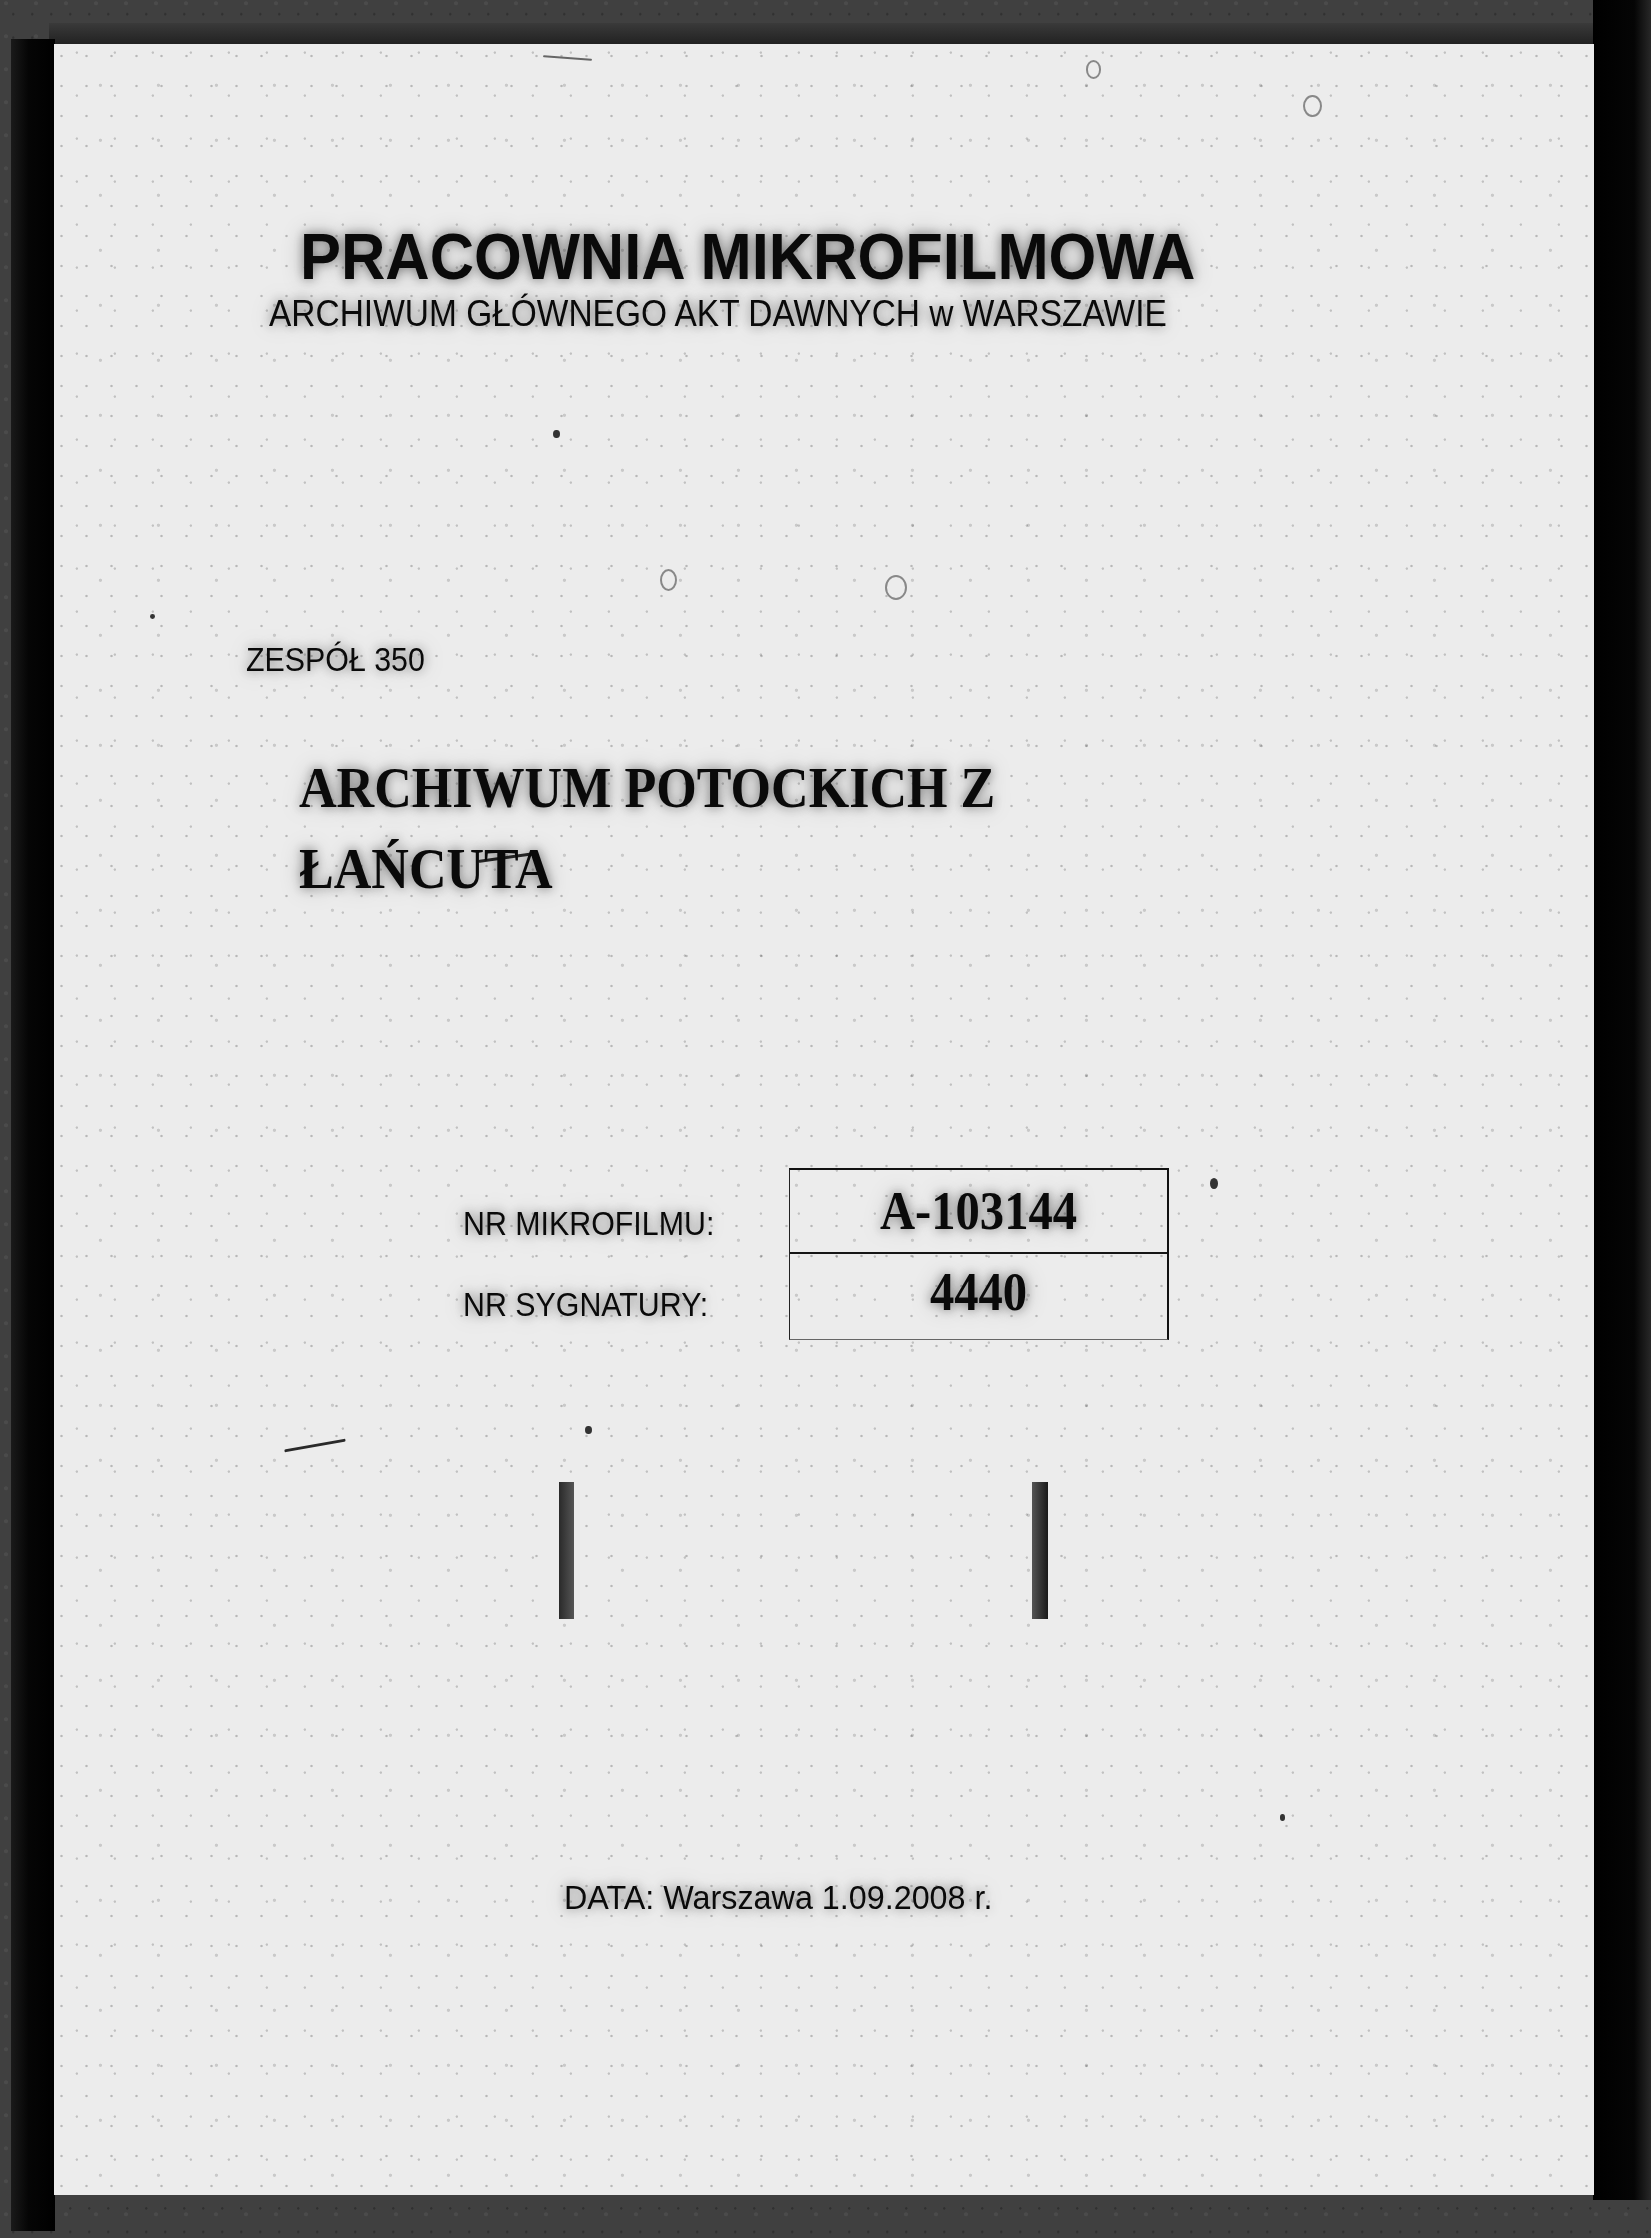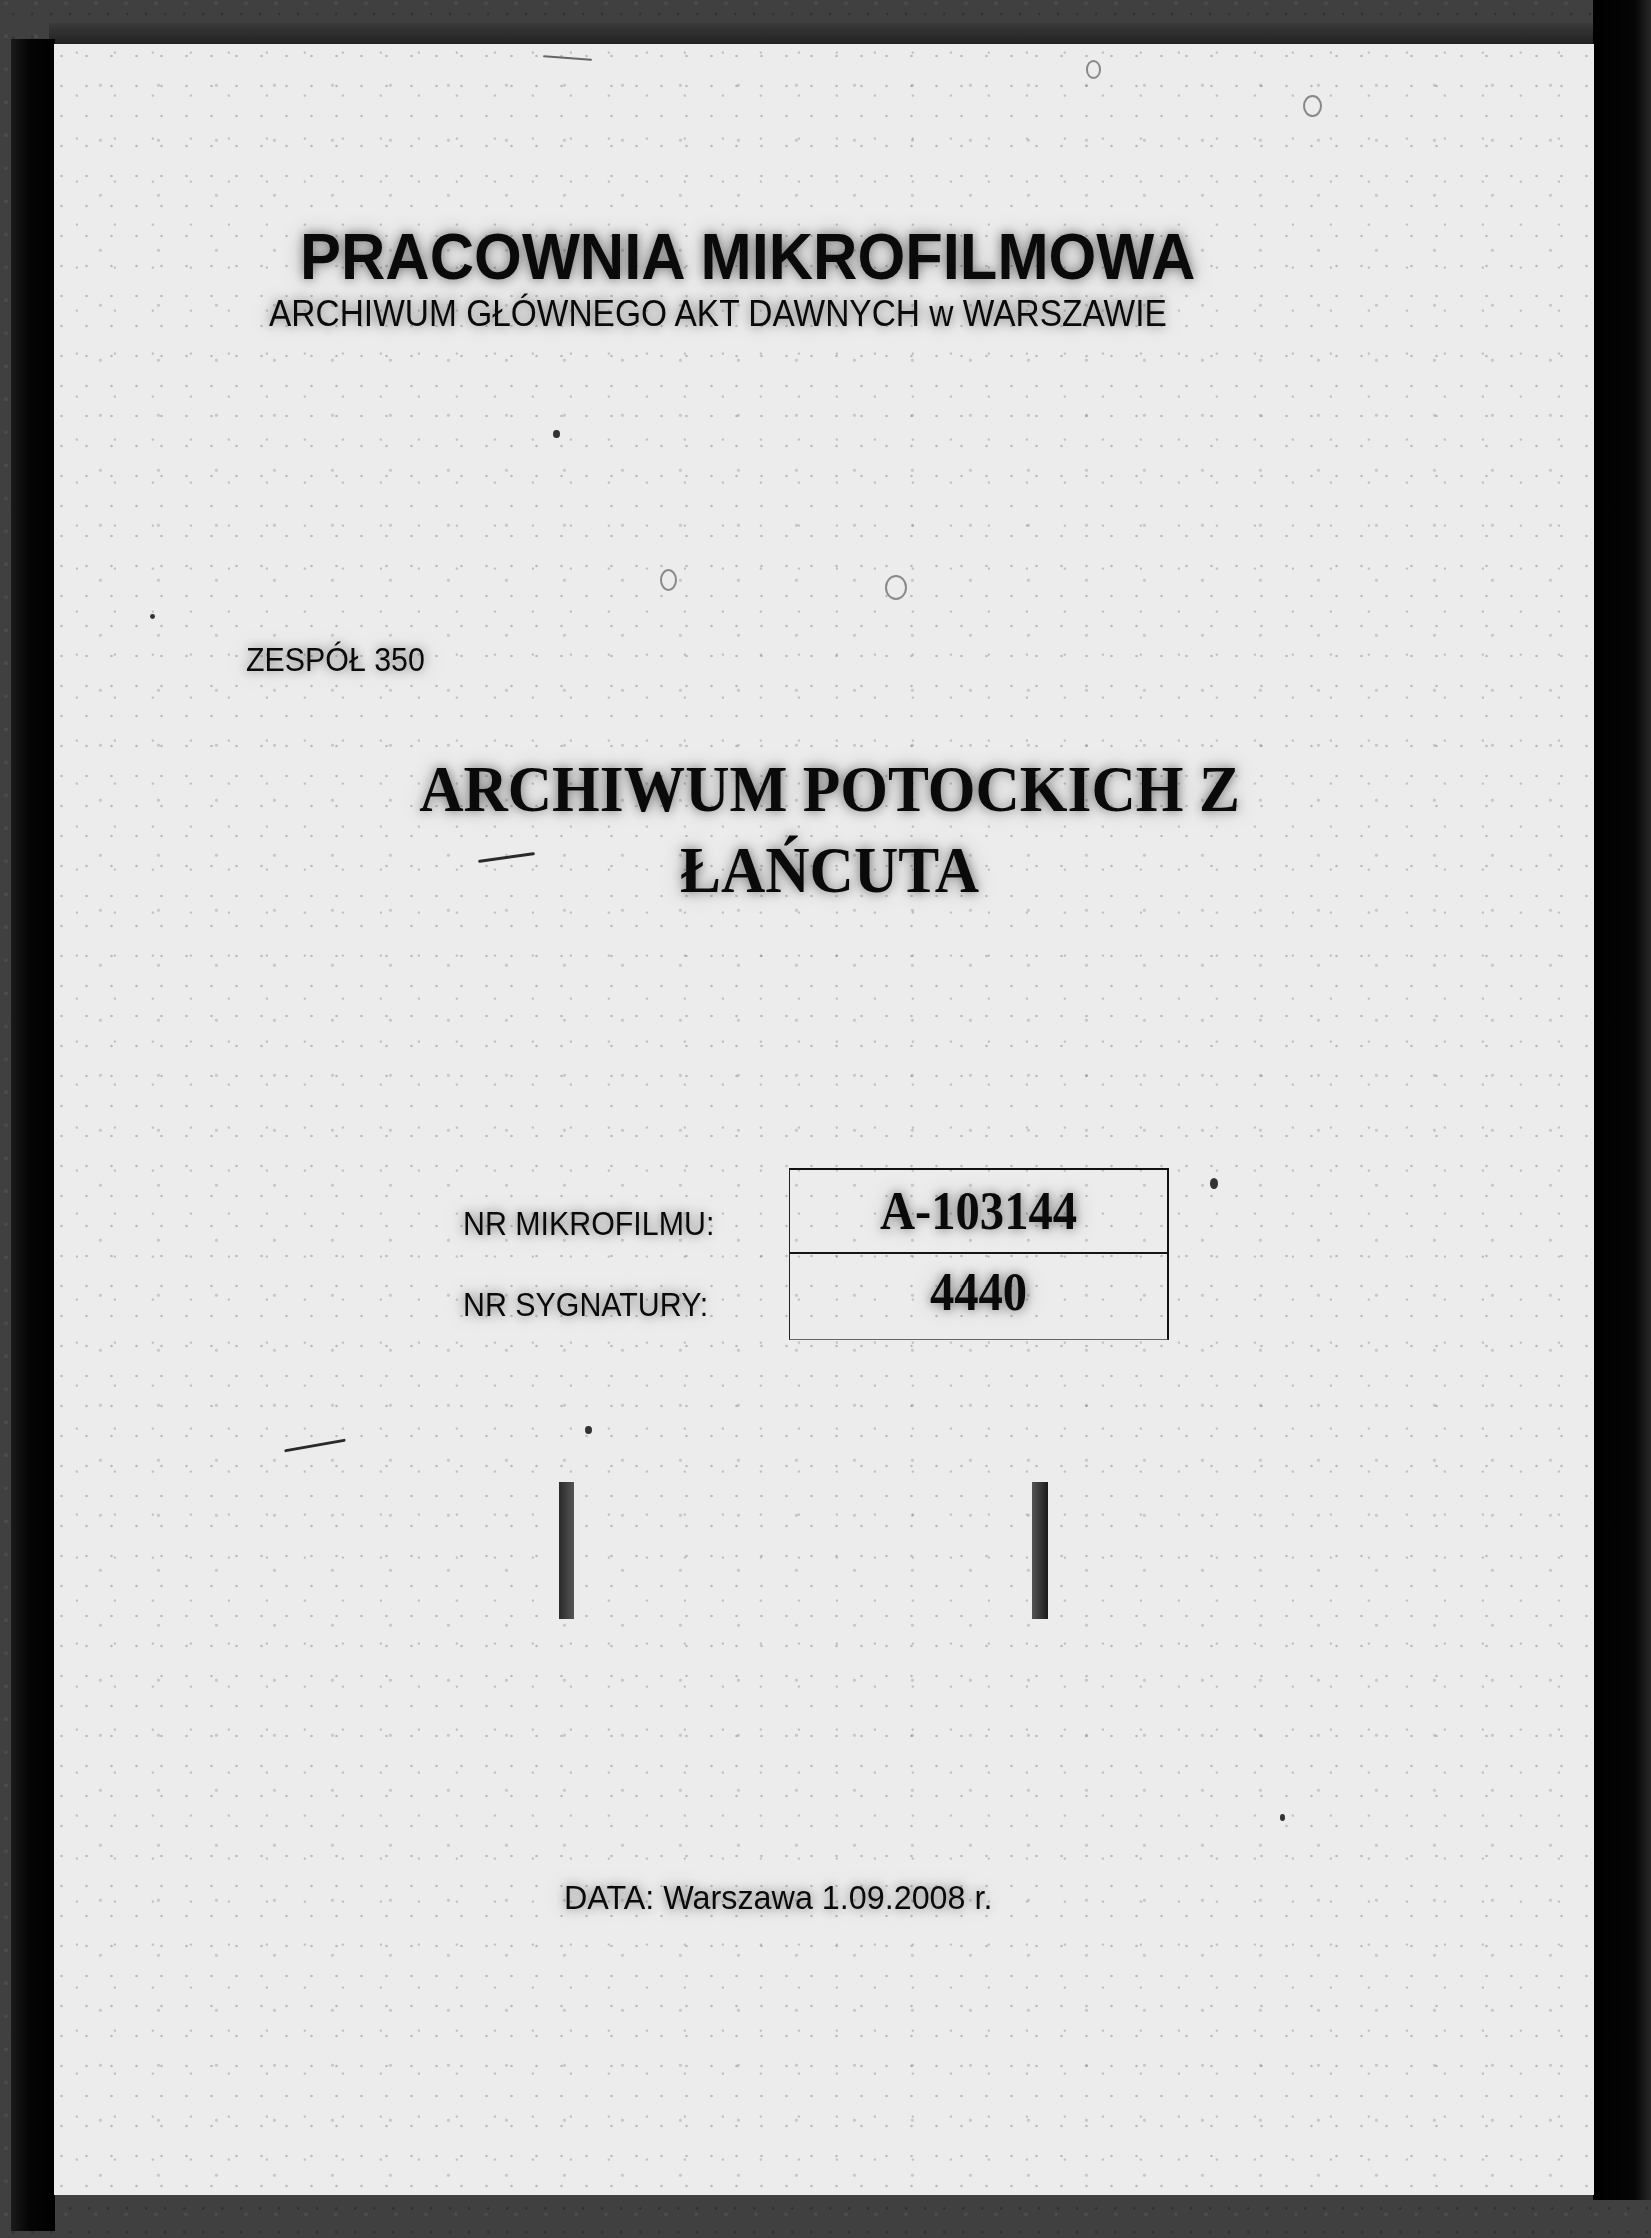--- a/index.html
+++ b/index.html
@@ -98,24 +98,23 @@
       color: #0a0a0a;
       white-space: nowrap;
       transform: scaleX(0.92);
       transform-origin: left top;
     }
     .collection-title {
       position: absolute;
       left: 259px;
       top: 748px;
       width: 1141px;
-      text-align: center;
       font-family: "Liberation Serif", serif;
       font-weight: bold;
-      font-size: 66px;
+      font-size: 56px;
       line-height: 81px;
       color: #0a0a0a;
       white-space: nowrap;
     }
     .collection-title .line {
       display: block;
       transform: scaleX(0.93);
     }
     
     .num-labels {

